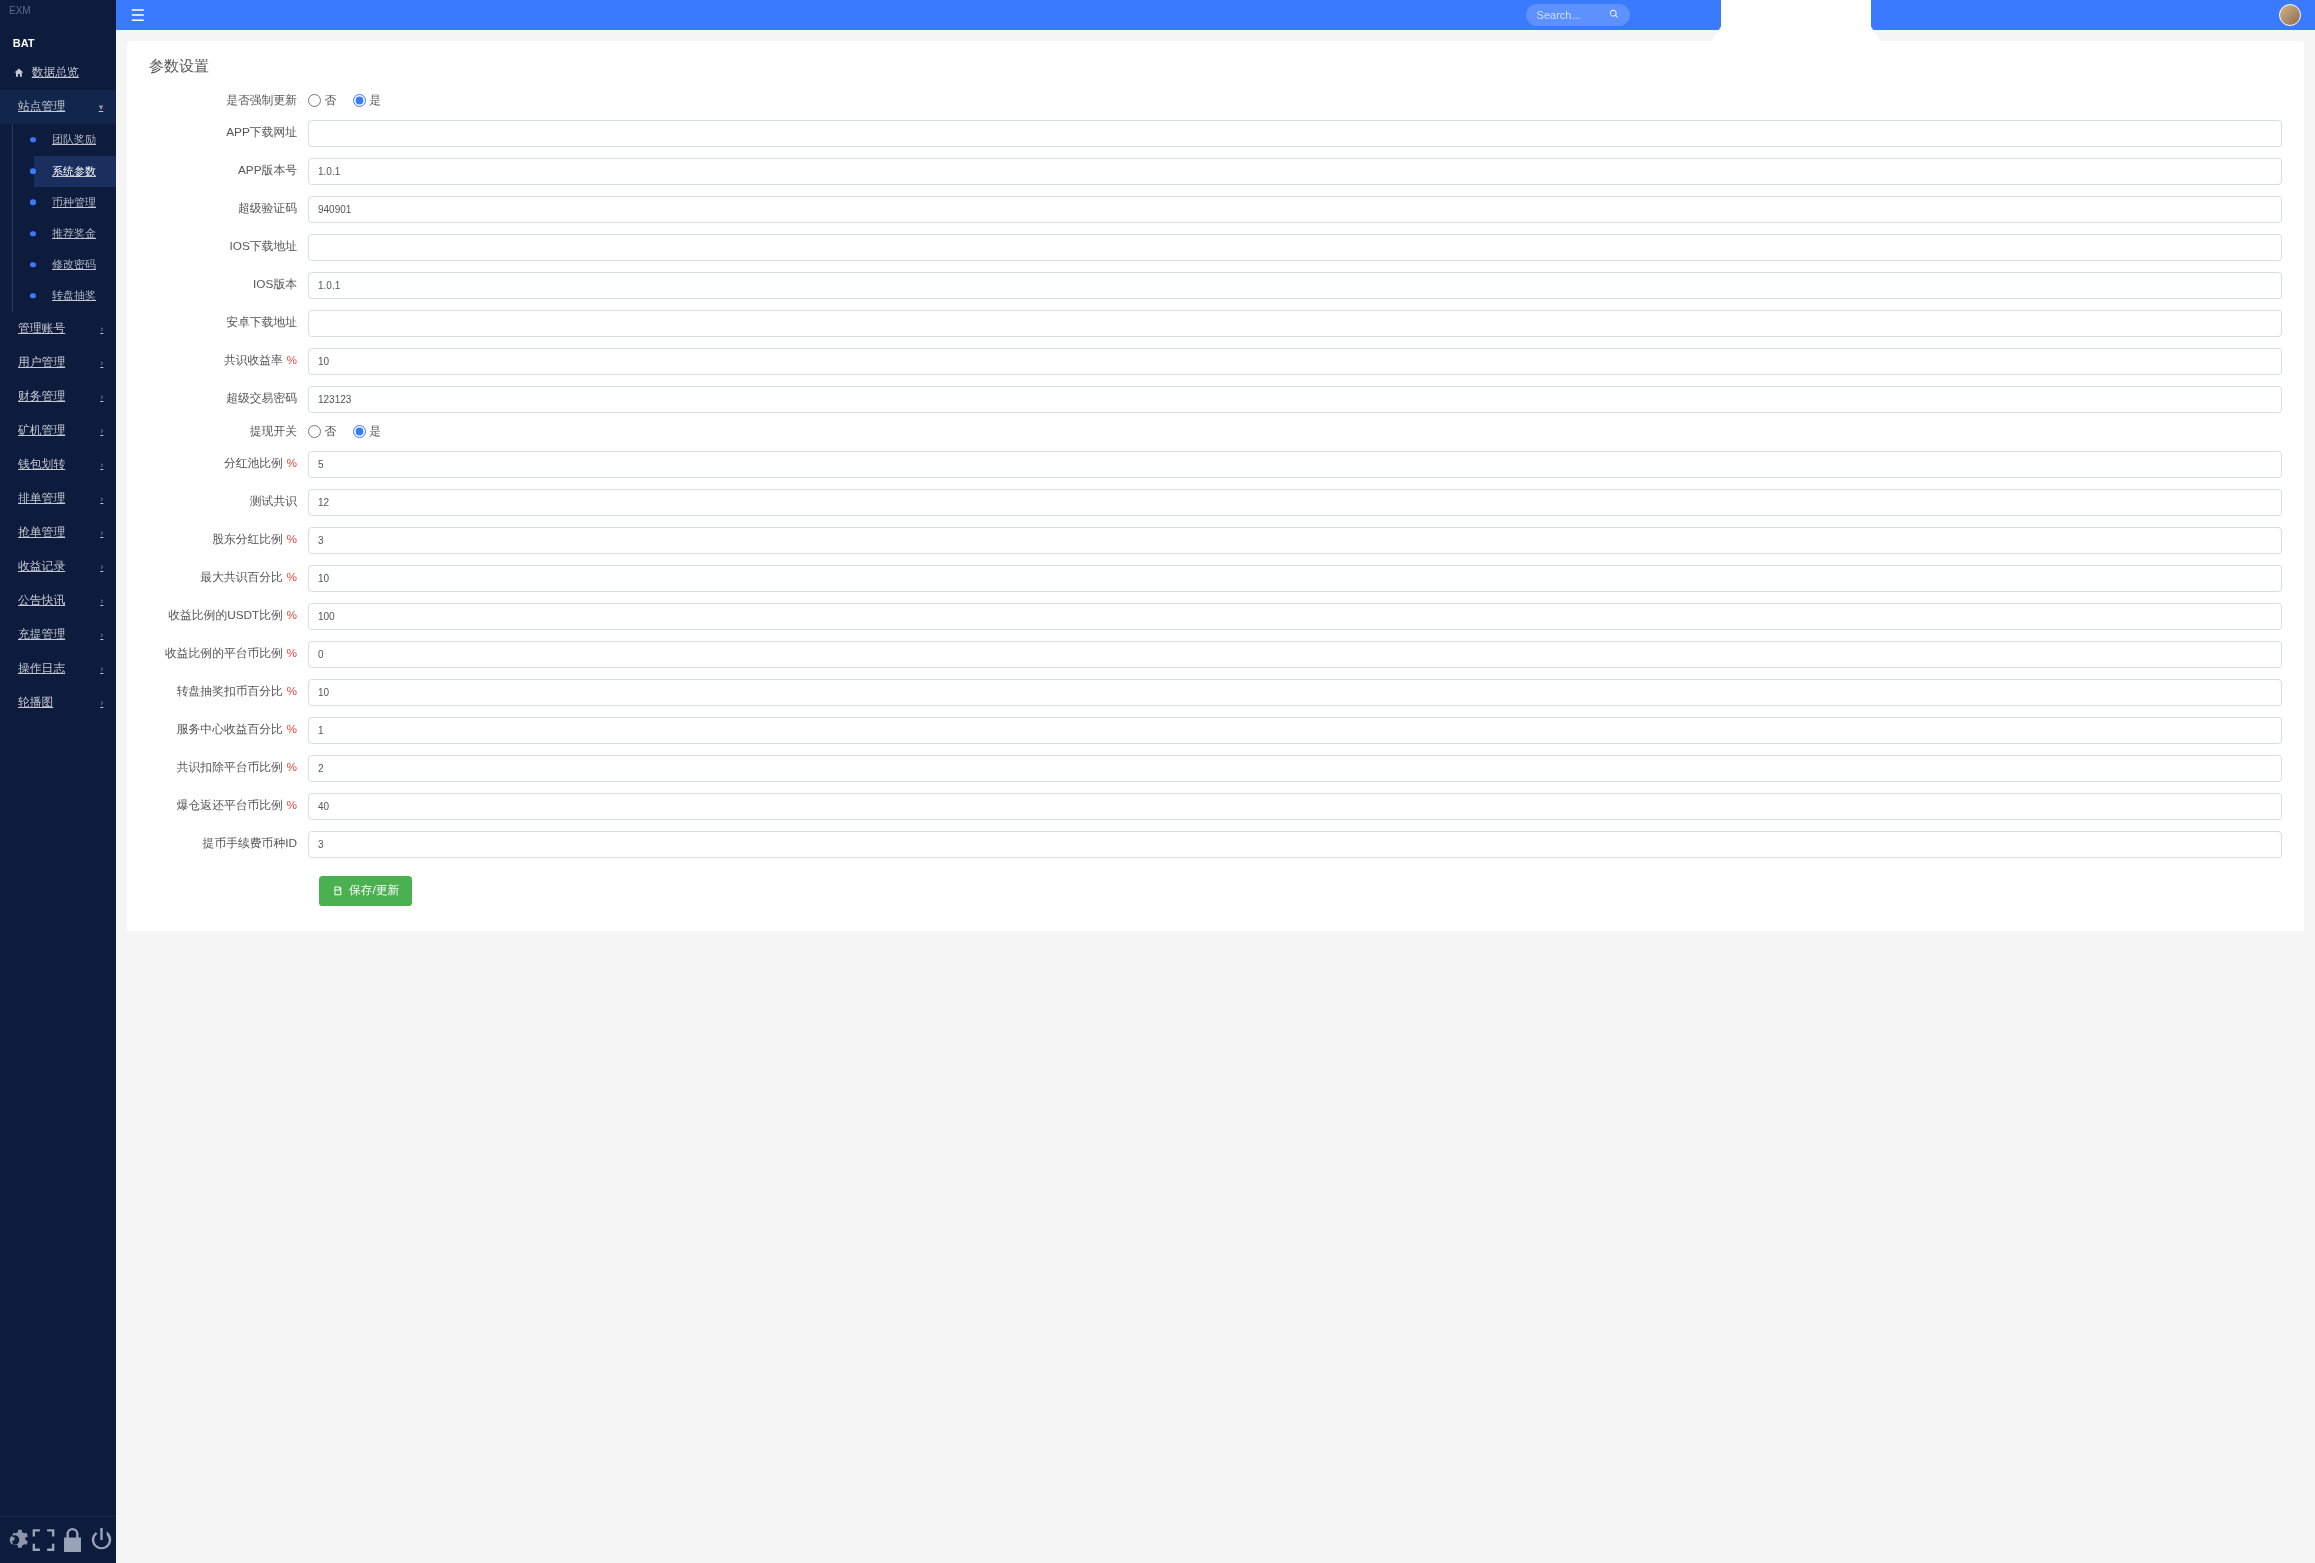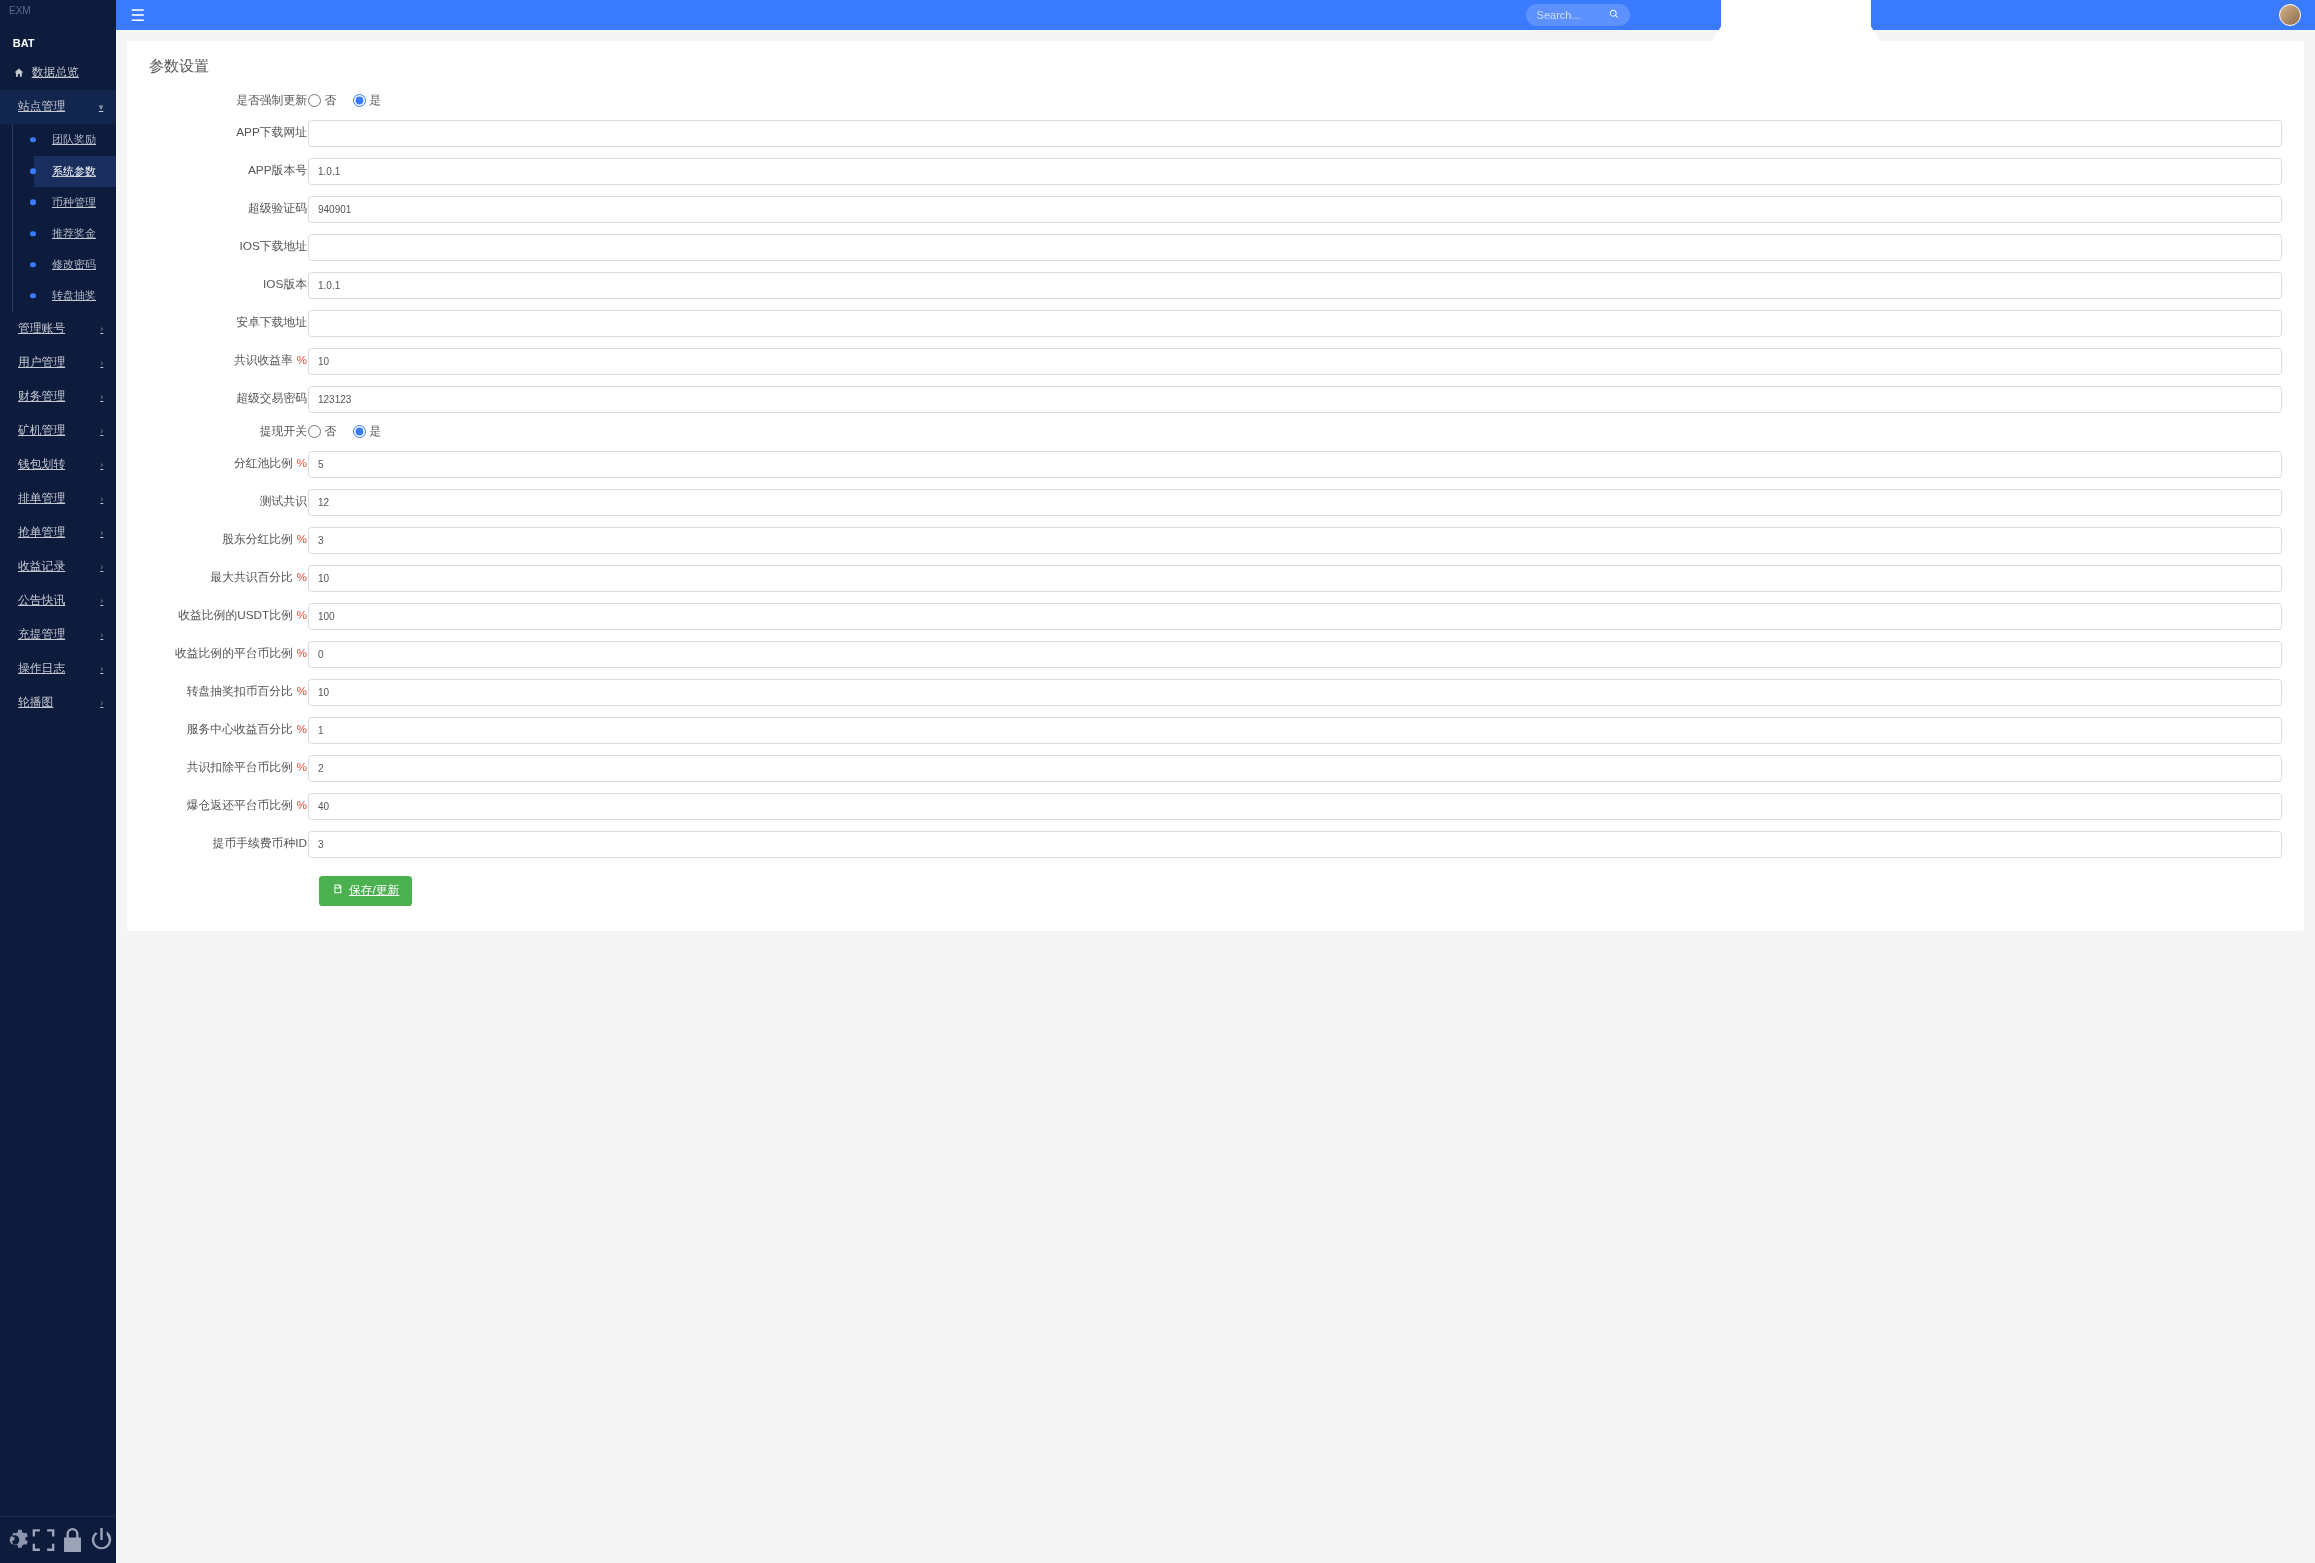--- a/index.html
+++ b/index.html
@@ -126,21 +126,21 @@
 }
 .panel-title { font-size: 15px; color: #555; margin-bottom: 16.3px; }
 .form-row {
   display: flex;
   align-items: center;
   margin-bottom: 11px;
 }
 .form-label {
   width: 159px;
   text-align: right;
-  padding-right: 1px;
+  padding-right: 11px;
   font-size: 11.8px;
   color: #555;
   flex-shrink: 0;
 }
 .form-label .pct { color: #e74c3c; margin-left: 3.6px; }
 .form-control-wrap { flex: 1; }
 .form-input {
   width: 100%;
   height: 27px;
   border: 0.9px solid #d8dce3;
@@ -155,22 +155,22 @@
 .radio-group input { accent-color: #3a7afe; }
 .btn-save {
   background: #4bb04f;
   color: #fff;
   border: none;
   border-radius: 3.6px;
   padding: 7.2px 12.7px;
   font-size: 11.8px;
   cursor: pointer;
   display: inline-flex;
+  align-items: center;
   gap: 5.4px;
-  text-decoration: underline;
 }
 .btn-row { padding-left: 170px; margin-top: 18px; }
 
 
 .i { display: inline-block; width: 1em; height: 1em; }
 svg { width: 100%; height: 100%; fill: currentColor; }
 </style>
 </head>
 <body>
 

